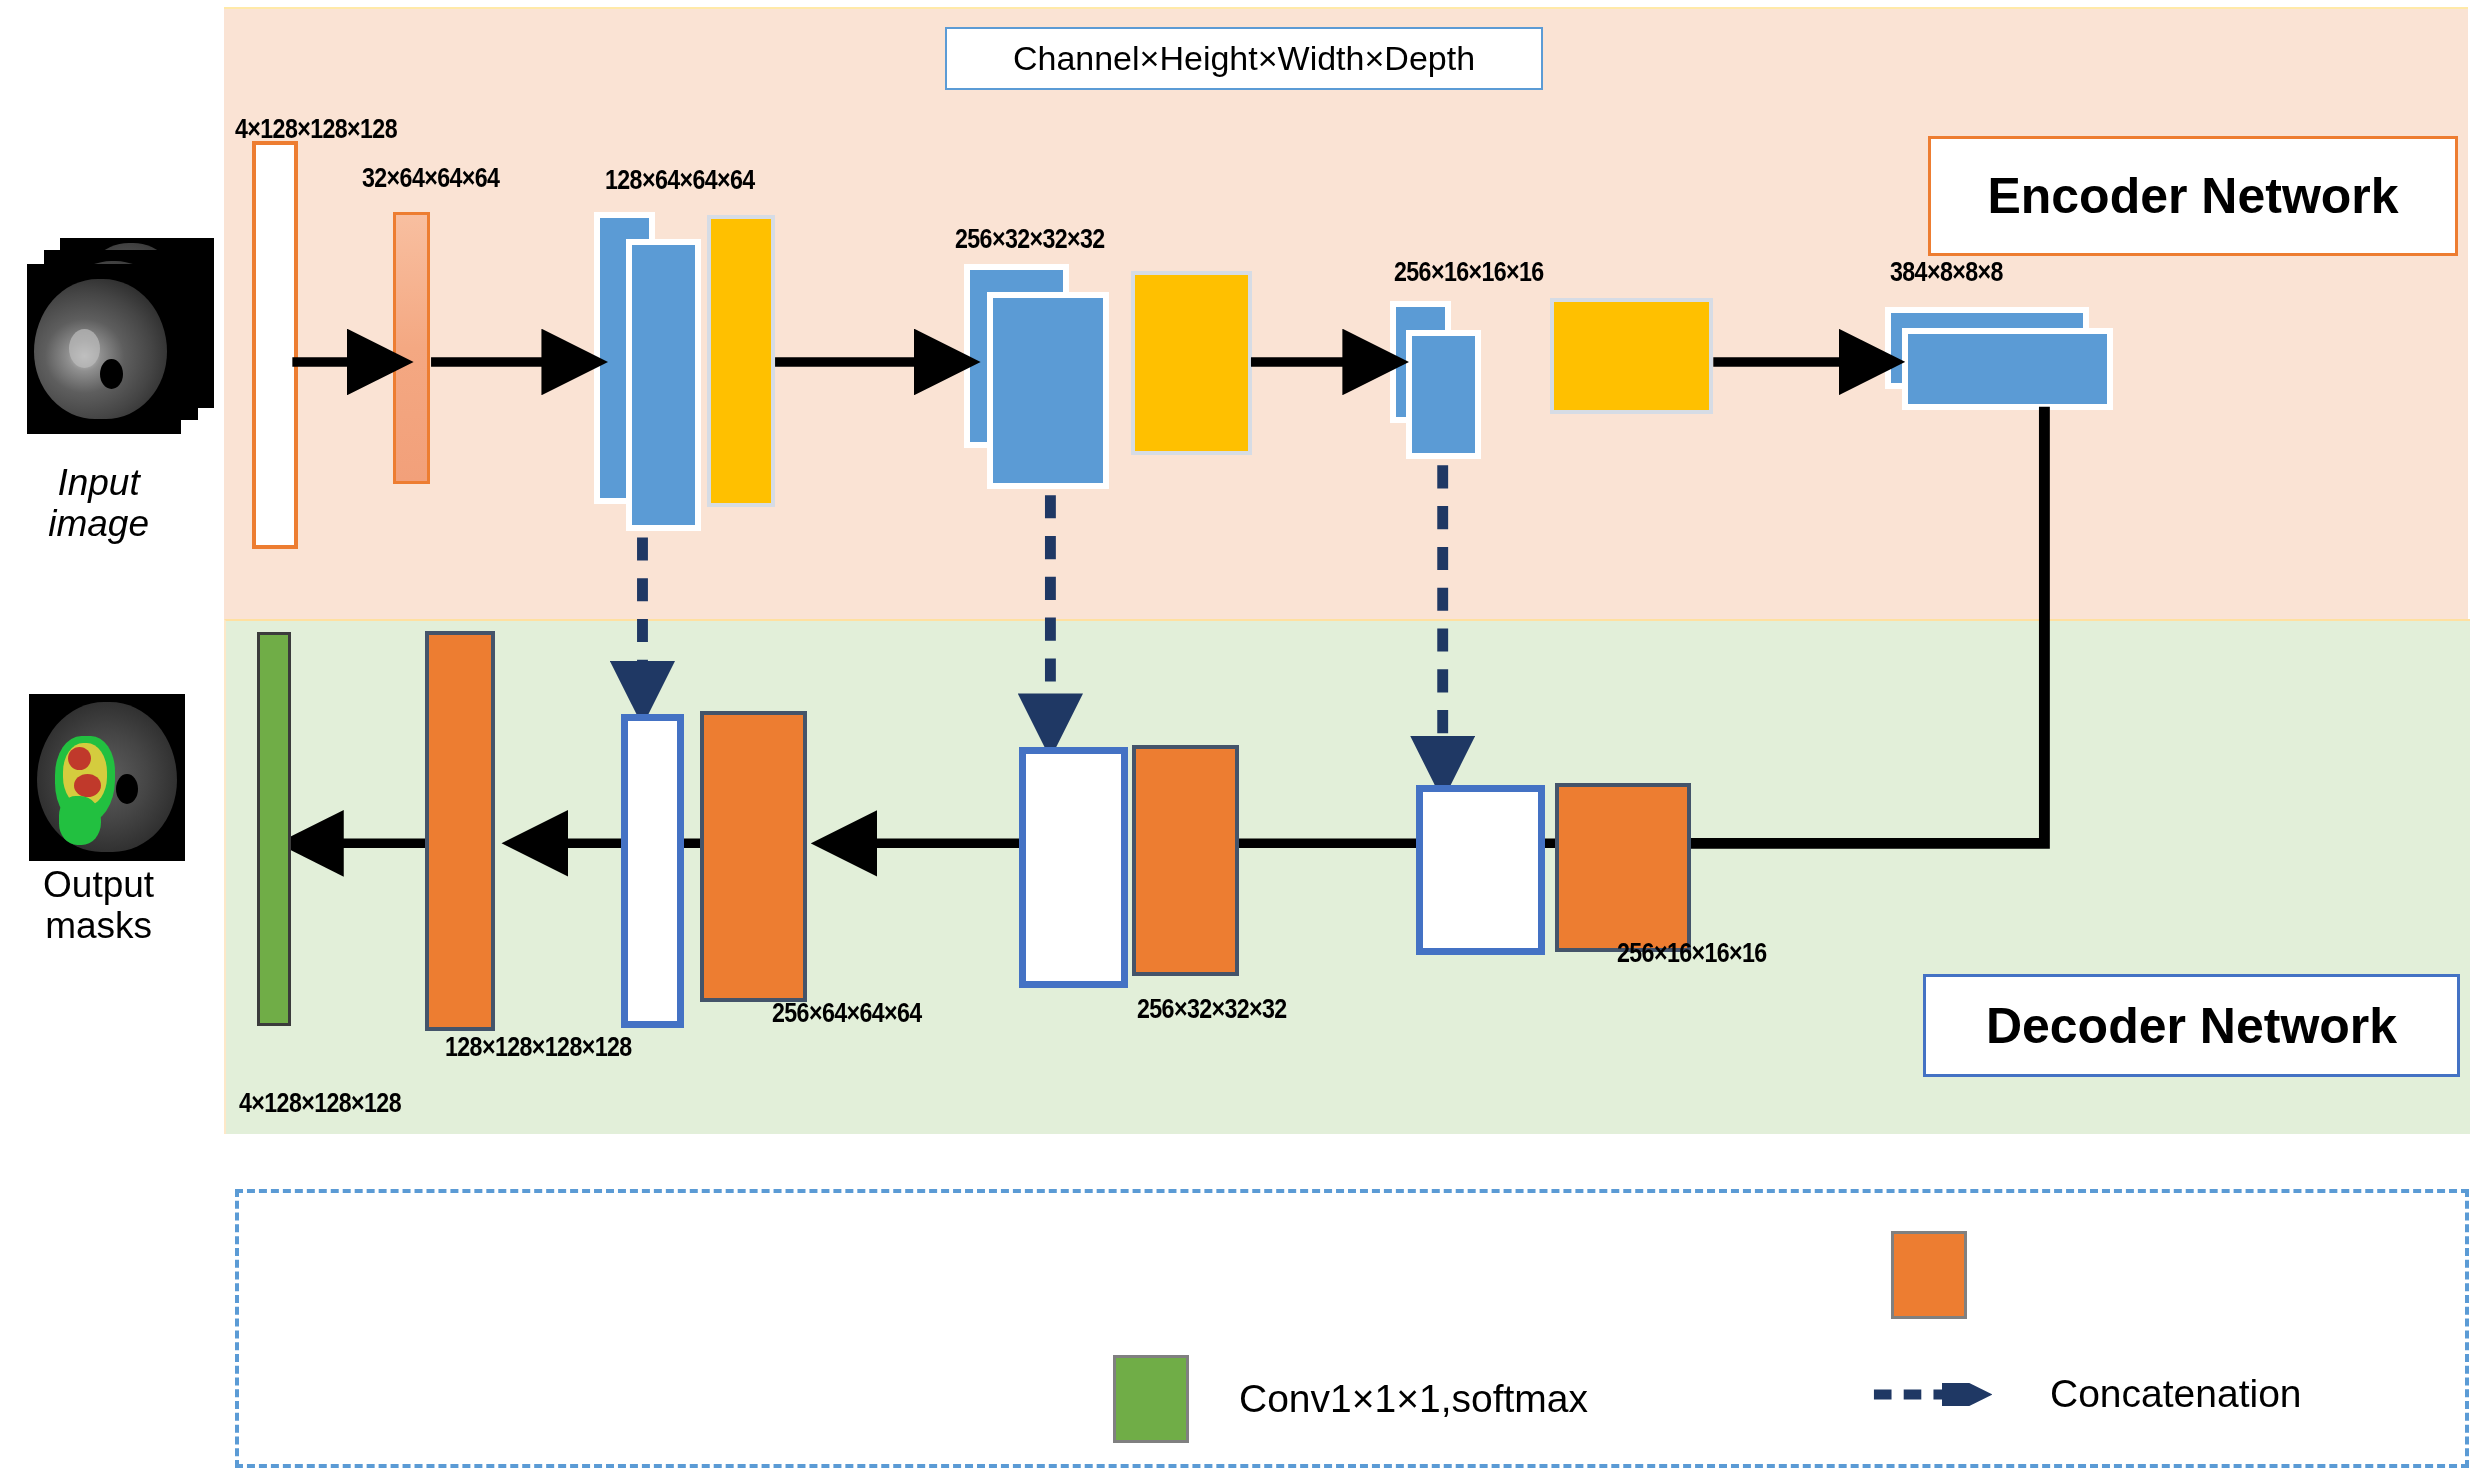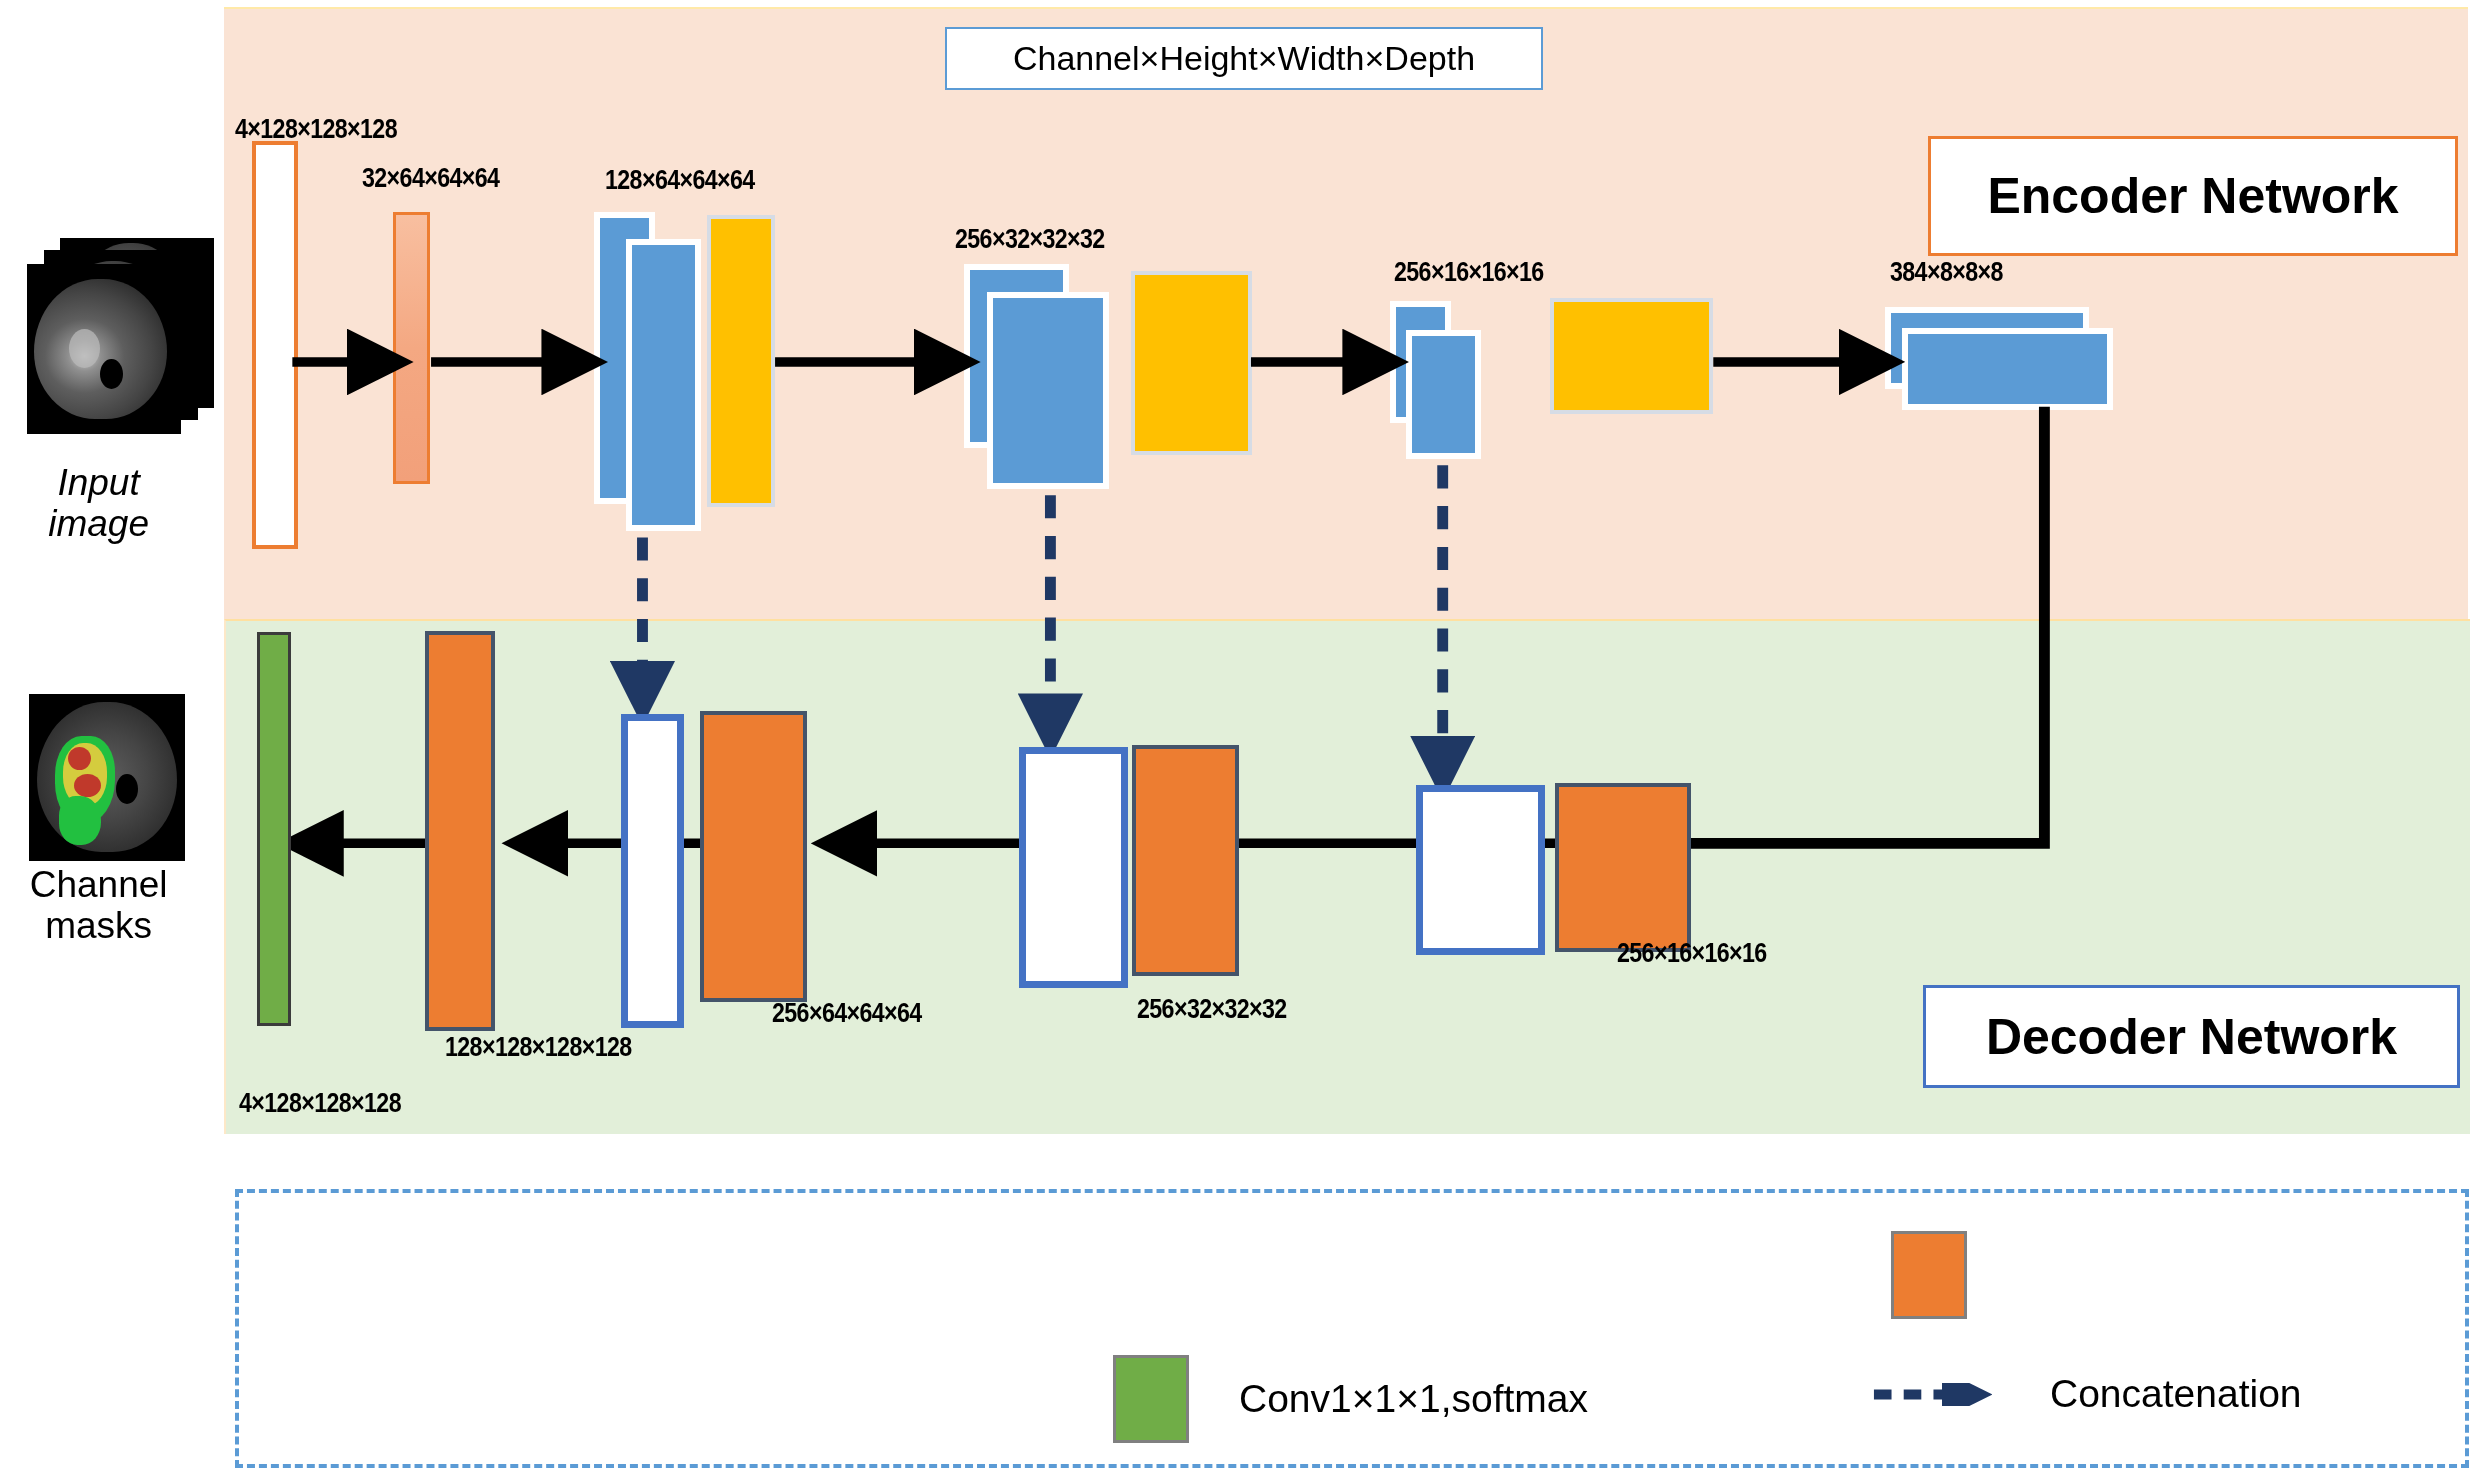--- a/index.html
+++ b/index.html
@@ -33,21 +33,21 @@
               line-height:1.12;white-space:pre-line;font-weight:400;}
 
   
   .boxlabel{position:absolute;background:#ffffff;display:flex;align-items:center;
             justify-content:center;box-sizing:border-box;white-space:nowrap;}
   #chw-box{left:945px;top:27px;width:598px;height:63px;border:2.7px solid #5b9bd5;
            font-size:34px;color:#000;}
   #encoder-label{left:1928px;top:136px;width:530px;height:120px;border:3.4px solid #ed7d31;
                  font-size:50px;font-weight:700;color:#000;}
   #decoder-label{left:1923px;top:974px;width:537px;height:103px;border:3.4px solid #4472c4;
-                 font-size:50px;font-weight:700;color:#000;margin-top:11px;}
+                 font-size:50px;font-weight:700;color:#000;}
 
   
   #legend-box{position:absolute;left:235px;top:1189px;width:2234px;height:279px;
               border:4.8px dashed #5b9bd5;background:#ffffff;box-sizing:border-box;}
   .lg-item{position:absolute;display:flex;align-items:center;}
   .lg-sw{width:76px;height:88px;box-sizing:border-box;flex:0 0 auto;}
   .lg-sw.salmon{background:linear-gradient(180deg,#f8bfa0,#f2a07a);border:2.7px solid #ed7d31;}
   .lg-sw.blue{background:linear-gradient(180deg,#bdd7ee,#9dc3e6);border:2.7px solid #5b9bd5;}
   .lg-sw.orange{background:#ed7d31;border:3.4px solid #808080;}
   .lg-sw.yellow{background:#ffc000;border:3.4px solid #808080;}
@@ -98,21 +98,21 @@
     <div class="brain" style="left:8.2px;top:8.2px;width:140px;height:150px;
          background:radial-gradient(ellipse at 50% 50%,#5d5d5d 0%,#464646 40%,#303030 72%,#101010 100%);"></div>
     <div class="abs" style="left:26px;top:42px;width:60px;height:88px;border-radius:44% 40% 50% 46%;background:#22c040;"></div>
     <div class="abs" style="left:34px;top:49px;width:44px;height:63px;border-radius:46%;background:#d4cc3e;"></div>
     <div class="abs" style="left:39px;top:53px;width:23px;height:23px;border-radius:50%;background:#c0392b;"></div>
     <div class="abs" style="left:45px;top:80px;width:27px;height:23px;border-radius:50%;background:#c0392b;"></div>
     <div class="abs" style="left:30px;top:102px;width:42px;height:49px;border-radius:40% 50% 46% 44%;background:#22c040;"></div>
     <div class="abs" style="left:87px;top:80px;width:22px;height:30px;border-radius:50%;background:#000;"></div>
   </div>
 </div>
-<div class="side-label" style="left:13.6px;top:864px;width:170px;">Channel
+<div class="side-label" style="left:13.6px;top:864px;width:170px;">Output
 masks</div>
 
 <div class="dim" style="left:235px;top:114px;">4×128×128×128</div>
 <div class="dim" style="left:362px;top:163px;">32×64×64×64</div>
 <div class="dim" style="left:605px;top:165px;">128×64×64×64</div>
 <div class="dim" style="left:955px;top:224px;">256×32×32×32</div>
 <div class="dim" style="left:1394px;top:257px;">256×16×16×16</div>
 <div class="dim" style="left:1890px;top:257px;">384×8×8×8</div>
 
 <div class="blk blk-hollow-orange" style="left:252px;top:141px;width:46px;height:408px;"></div>

